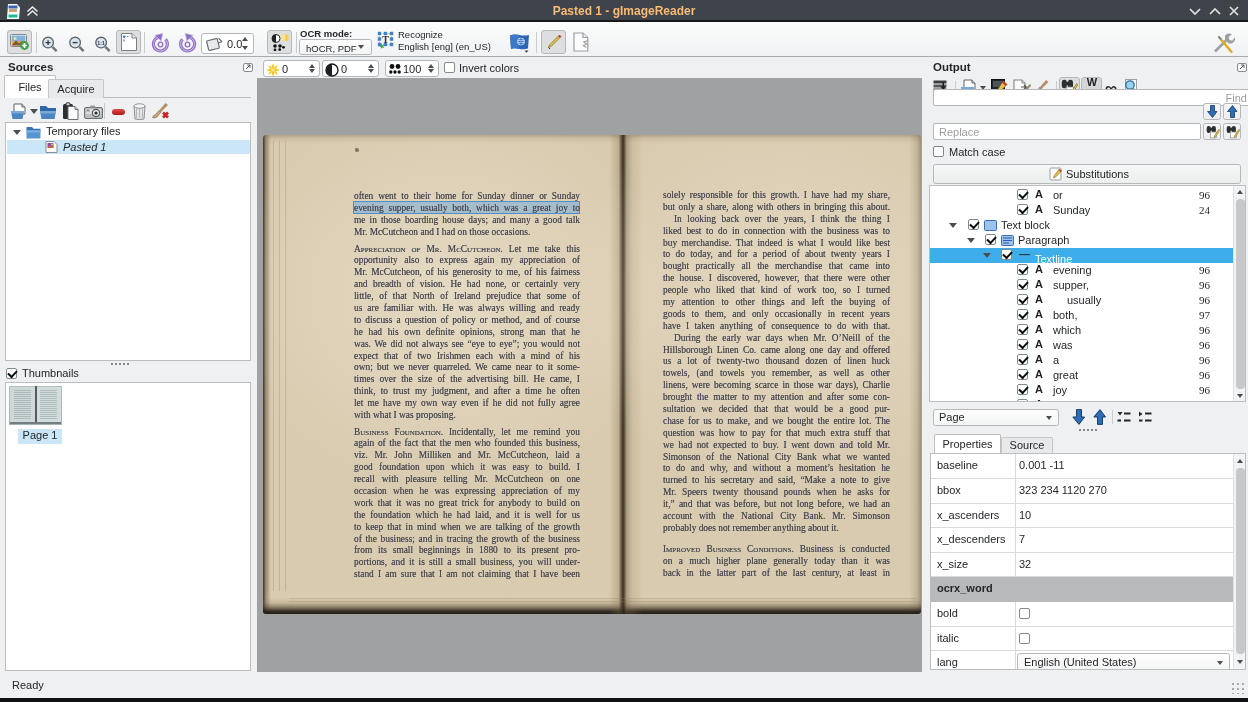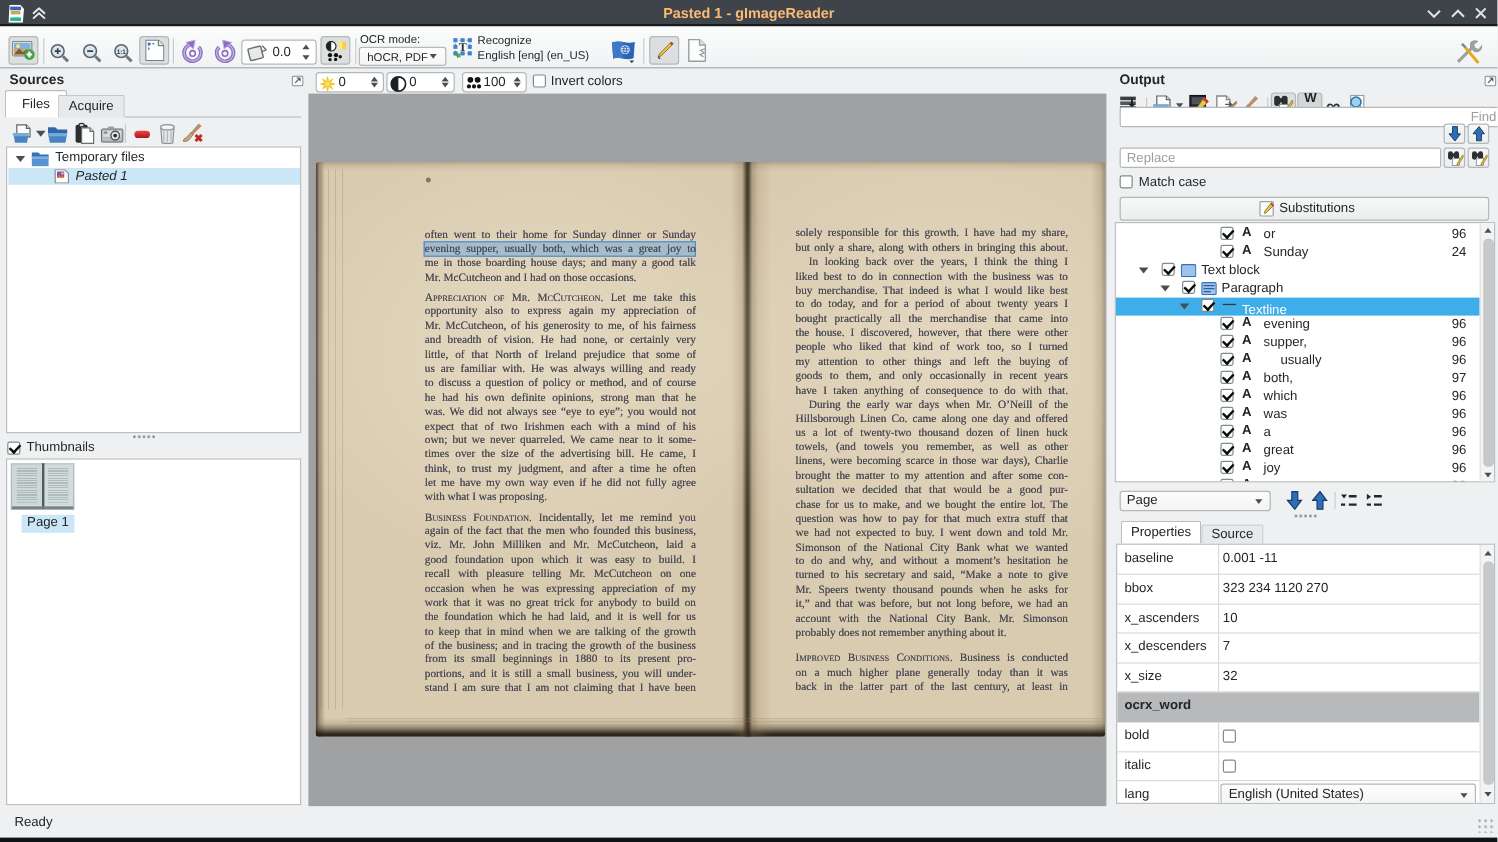--- a/index.html
+++ b/index.html
@@ -25,21 +25,21 @@
 .cb{position:absolute;width:11px;height:11px;background:#fff;border:1px solid #7f8c8d;border-radius:2px;}
 .cb.chk:before{content:"";position:absolute;left:1px;top:1px;width:7px;height:4px;border-left:2px solid #0a0c0d;border-bottom:2px solid #0a0c0d;transform:rotate(-47deg);}
 .input{position:absolute;background:#fff;border:1px solid #b4b8ba;border-radius:2px;color:#9b9d9e;font-size:11px;padding:2px 5px;}
 .btn{position:absolute;background:linear-gradient(#f6f7f7,#eceded);border:1px solid #b4b8ba;border-radius:2.5px;}
 .combo{position:absolute;background:linear-gradient(#fdfdfd,#f3f4f4);border:1px solid #b4b8ba;border-radius:2.5px;font-size:11px;color:#232629;}
 .combo .car{position:absolute;right:6px;top:50%;margin-top:-2px;border-left:3.5px solid transparent;border-right:3.5px solid transparent;border-top:4.5px solid #4a4e51;}
 .grip{position:absolute;width:28px;height:4px;background:radial-gradient(circle 1px at 2px 2px,#909496 1px,transparent 1.2px) 0 0/5px 4px repeat-x;}
 
 .trow{position:absolute;height:15px;font-size:11px;white-space:nowrap;}
 .tri{position:absolute;top:5px;border-left:4px solid transparent;border-right:4px solid transparent;border-top:5px solid #4a4e51;}
-.num{position:absolute;right:8px;top:1px;font-size:11px;}
+.num{position:absolute;right:20px;top:1px;font-size:11px;font-family:Liberation Serif, serif;}
 .aa{position:absolute;top:0px;font-weight:bold;font-size:11px;color:#1d2021;}
 
 .btxt{font-family:"Liberation Serif",serif;font-size:9.4px;line-height:11.9px;color:#474852;text-shadow:0 0 0.5px rgba(74,74,84,.8);}
 .btxt div{text-align:justify;text-align-last:justify;white-space:normal;height:11.9px;overflow:visible;}
 .btxt .blast{text-align-last:left;}
 .btxt .ind{padding-left:11px;}
 .sc{font-variant:small-caps;}
 
 .prow{position:absolute;left:0;width:302px;height:24.6px;border-bottom:1px solid #d8dadb;font-size:11px;}
 .prow .pl{position:absolute;left:6px;top:5px;}
@@ -119,21 +119,21 @@
 
   <svg class="abs" style="left:175px;top:11px" width="24" height="22" viewBox="0 0 24 22">
       <g transform="translate(24,0) scale(-1,1)">
         <path d="M11.5 4 A7 7 0 1 0 16.5 6.2" fill="none" stroke="#8d6cc4" stroke-width="3.1"></path>
         <path d="M11.5 4 A7 7 0 1 0 16.5 6.2" fill="none" stroke="#c3b2e4" stroke-width="1.1"></path>
         <path d="M13.6 0.4 L5.8 2.4 L12.2 7.8 Z" fill="#8d6cc4" stroke="#c3b2e4" stroke-width="0.8"></path>
         <circle cx="11.5" cy="11.5" r="2.3" fill="none" stroke="#8d6cc4" stroke-width="1.3"></circle>
       </g>
     </svg>
 
-  <div class="spinbox" style="left:201px;top:11px;width:63px;height:21px;">
+  <div class="spinbox" style="left:201px;top:11px;width:53px;height:21px;">
     <svg class="abs" style="left:3px;top:2px" width="19" height="17" viewBox="0 0 19 17">
         <rect x="2.5" y="3.5" width="11" height="10" rx="1" fill="#e8e9ea" stroke="#6a6f72" stroke-width="1.2" transform="rotate(-14 8 8.5)"></rect>
         <path d="M13.5 2.2 L17 5.6 M17 5.6 L13 7" stroke="#6a6f72" stroke-width="1.2" fill="none"></path>
       </svg>
     <div class="abs" style="left:25px;top:4px;color:#232629;font-size:11px;">0.0</div>
     <div class="spinarr"></div>
   </div>
 
   <div class="tbtn" style="left:267px;top:8px;width:25px;height:24px;background:#dcdedf;"></div>
   <svg class="abs" style="left:271px;top:12px" width="18" height="17" viewBox="0 0 18 17">
@@ -142,21 +142,21 @@
       <rect x="11" y="0.5" width="6.5" height="6.5" rx="1" fill="#f7cf46"></rect>
       <rect x="11" y="0.5" width="3.2" height="6.5" rx="1" fill="#fbe694"></rect>
       <circle cx="4" cy="12" r="1.8" fill="#111"></circle>
       <circle cx="9" cy="12" r="1.8" fill="#111"></circle>
       <circle cx="4" cy="15.8" r="1.4" fill="#111"></circle>
       <circle cx="8.7" cy="15.6" r="1.4" fill="#111"></circle>
       <circle cx="12.5" cy="13.3" r="1.4" fill="#111"></circle>
     </svg>
   <div class="sep" style="left:296px;top:10px;height:21px;"></div>
 
-  <div class="abs" style="left:300px;top:6px;font-size:9.5px;color:#232629;">OCR mode:</div>
+  <div class="abs" style="left:300px;top:6px;font-size:9.5px;color:#232629;font-weight:bold;">OCR mode:</div>
   <div class="combo" style="left:299px;top:17px;width:73px;height:16px;font-size:9.5px;">
       <span style="position:absolute;left:6px;top:2.5px;">hOCR, PDF</span>
       <span class="car" style="right:7px;"></span>
     </div>
 
   <svg class="abs" style="left:376px;top:9px" width="19" height="18" viewBox="0 0 19 18">
       <rect x="3.5" y="2.5" width="12" height="11" fill="none" stroke="#9aa0a3" stroke-width="0.8" stroke-dasharray="1.6 1.4"></rect>
       <g fill="#3f83c9">
         <rect x="1.8" y="0.8" width="3.4" height="3.4"></rect>
         <rect x="13.8" y="0.8" width="3.4" height="3.4"></rect>

